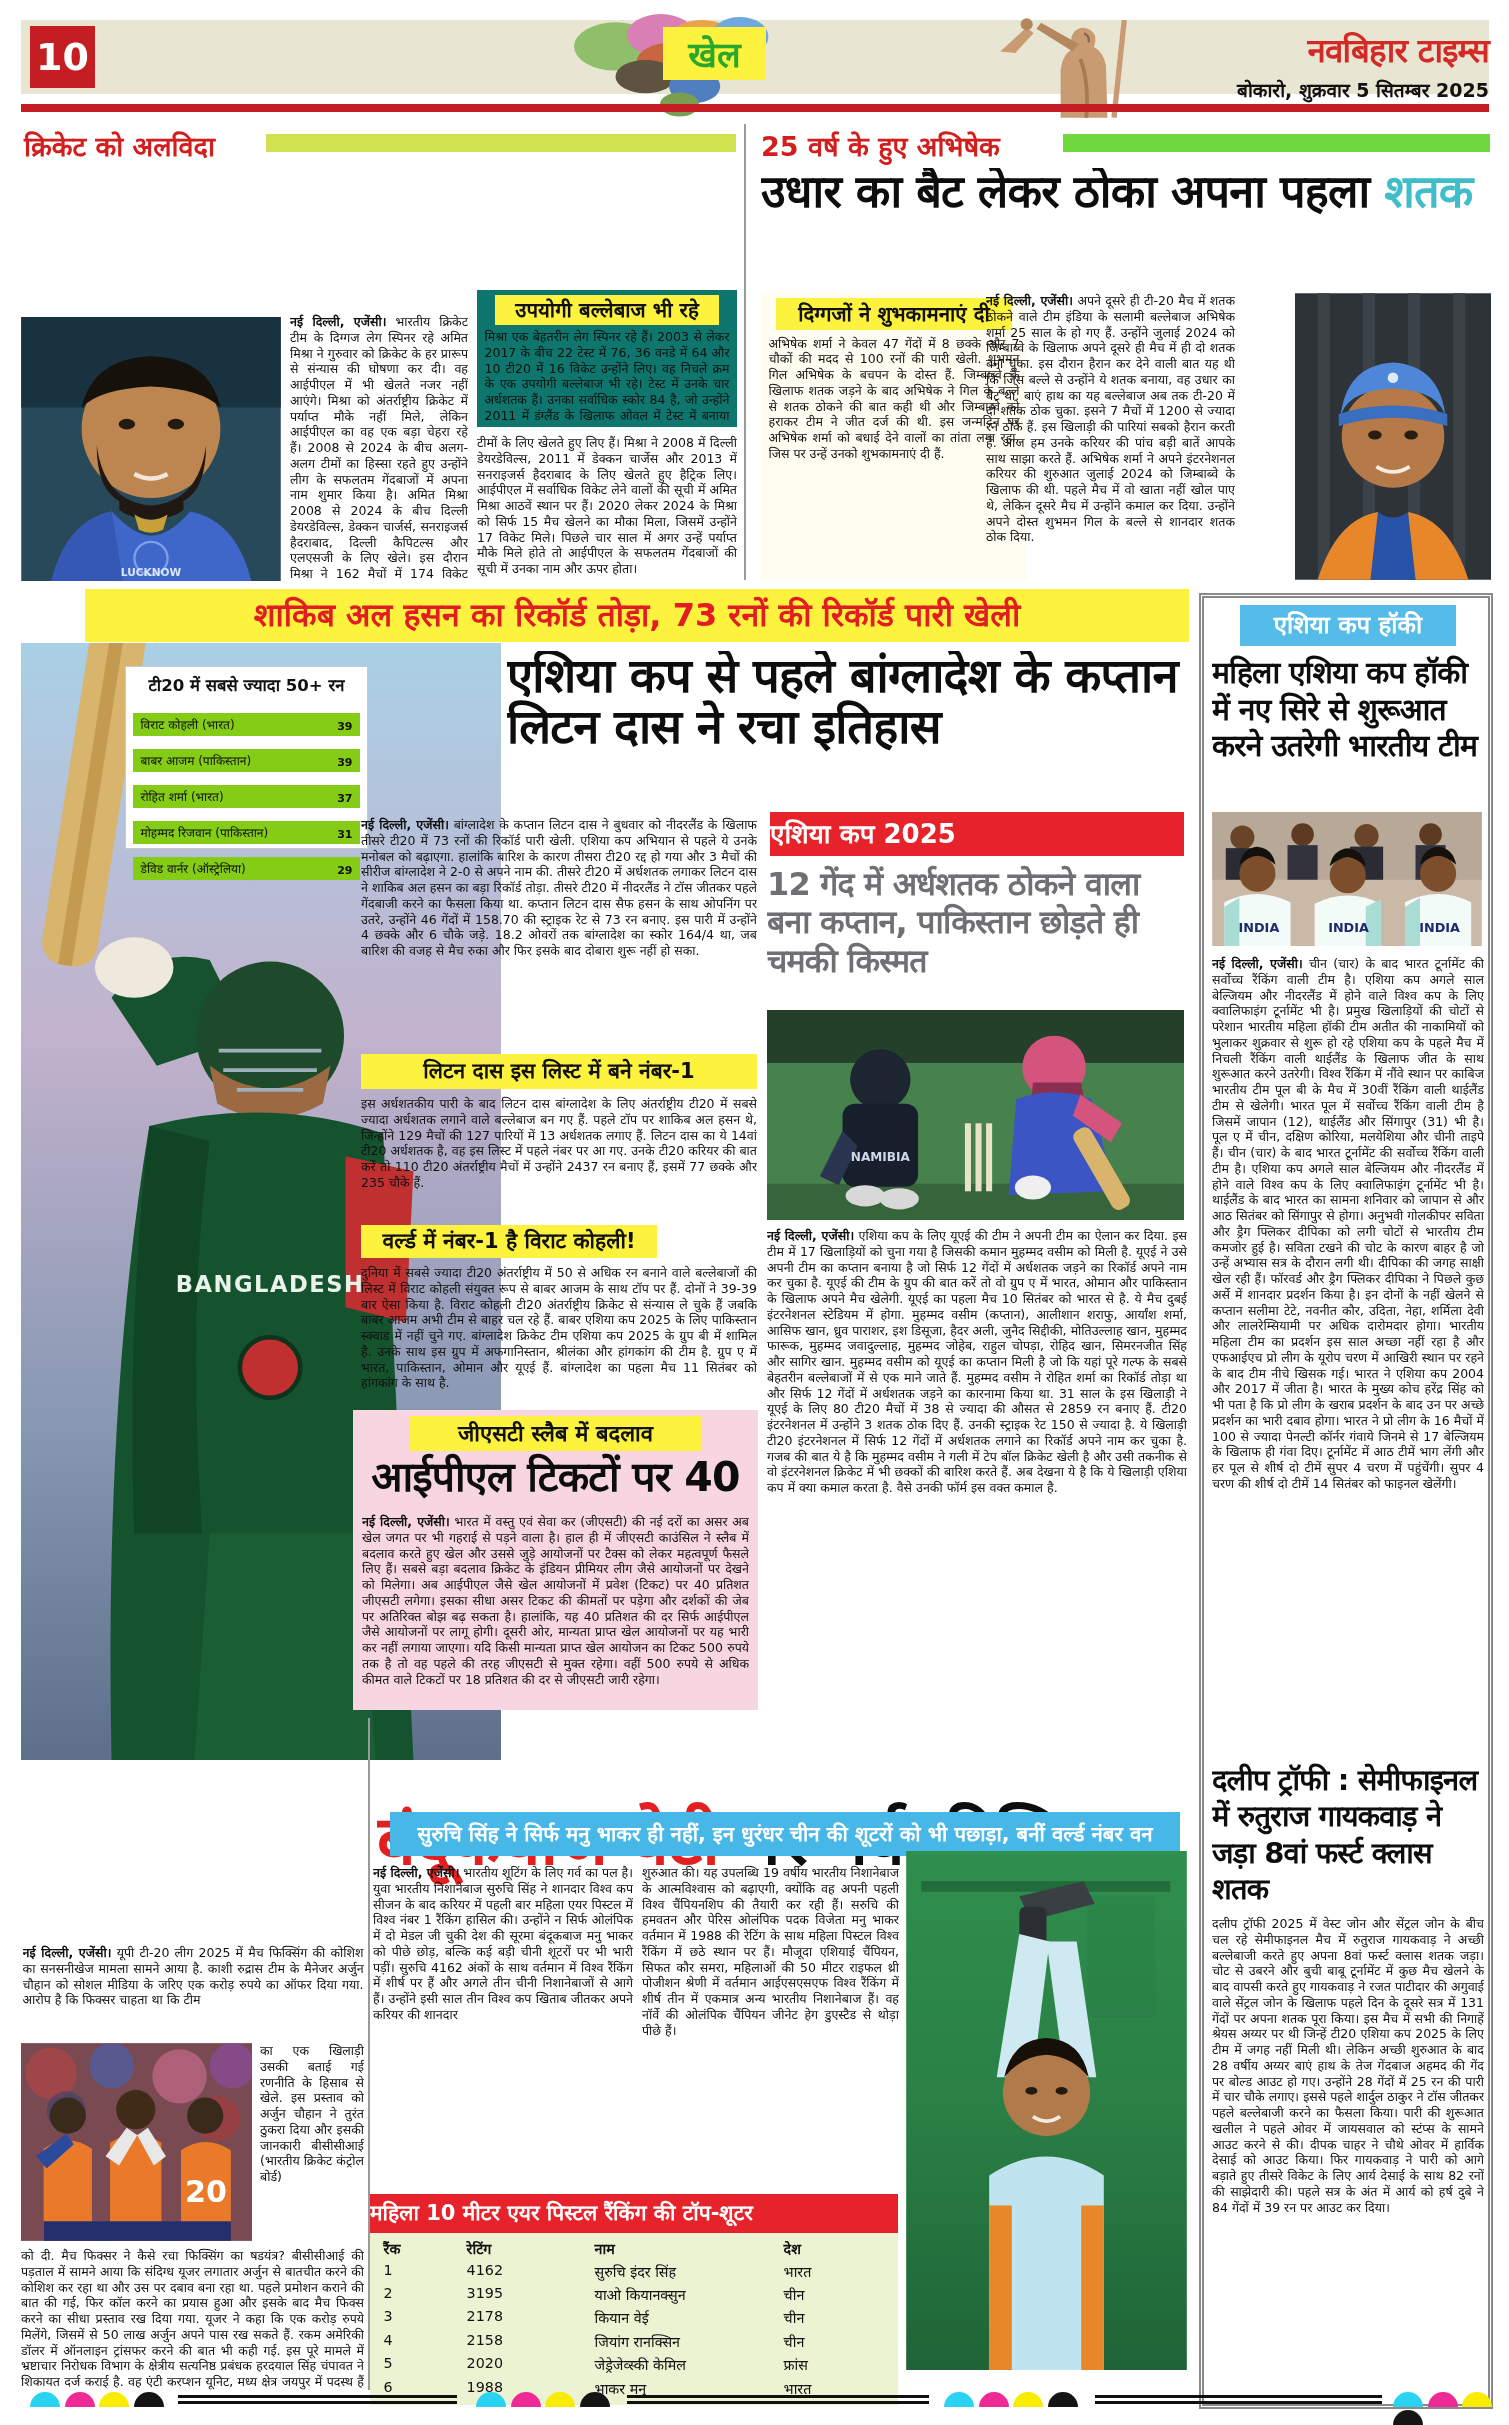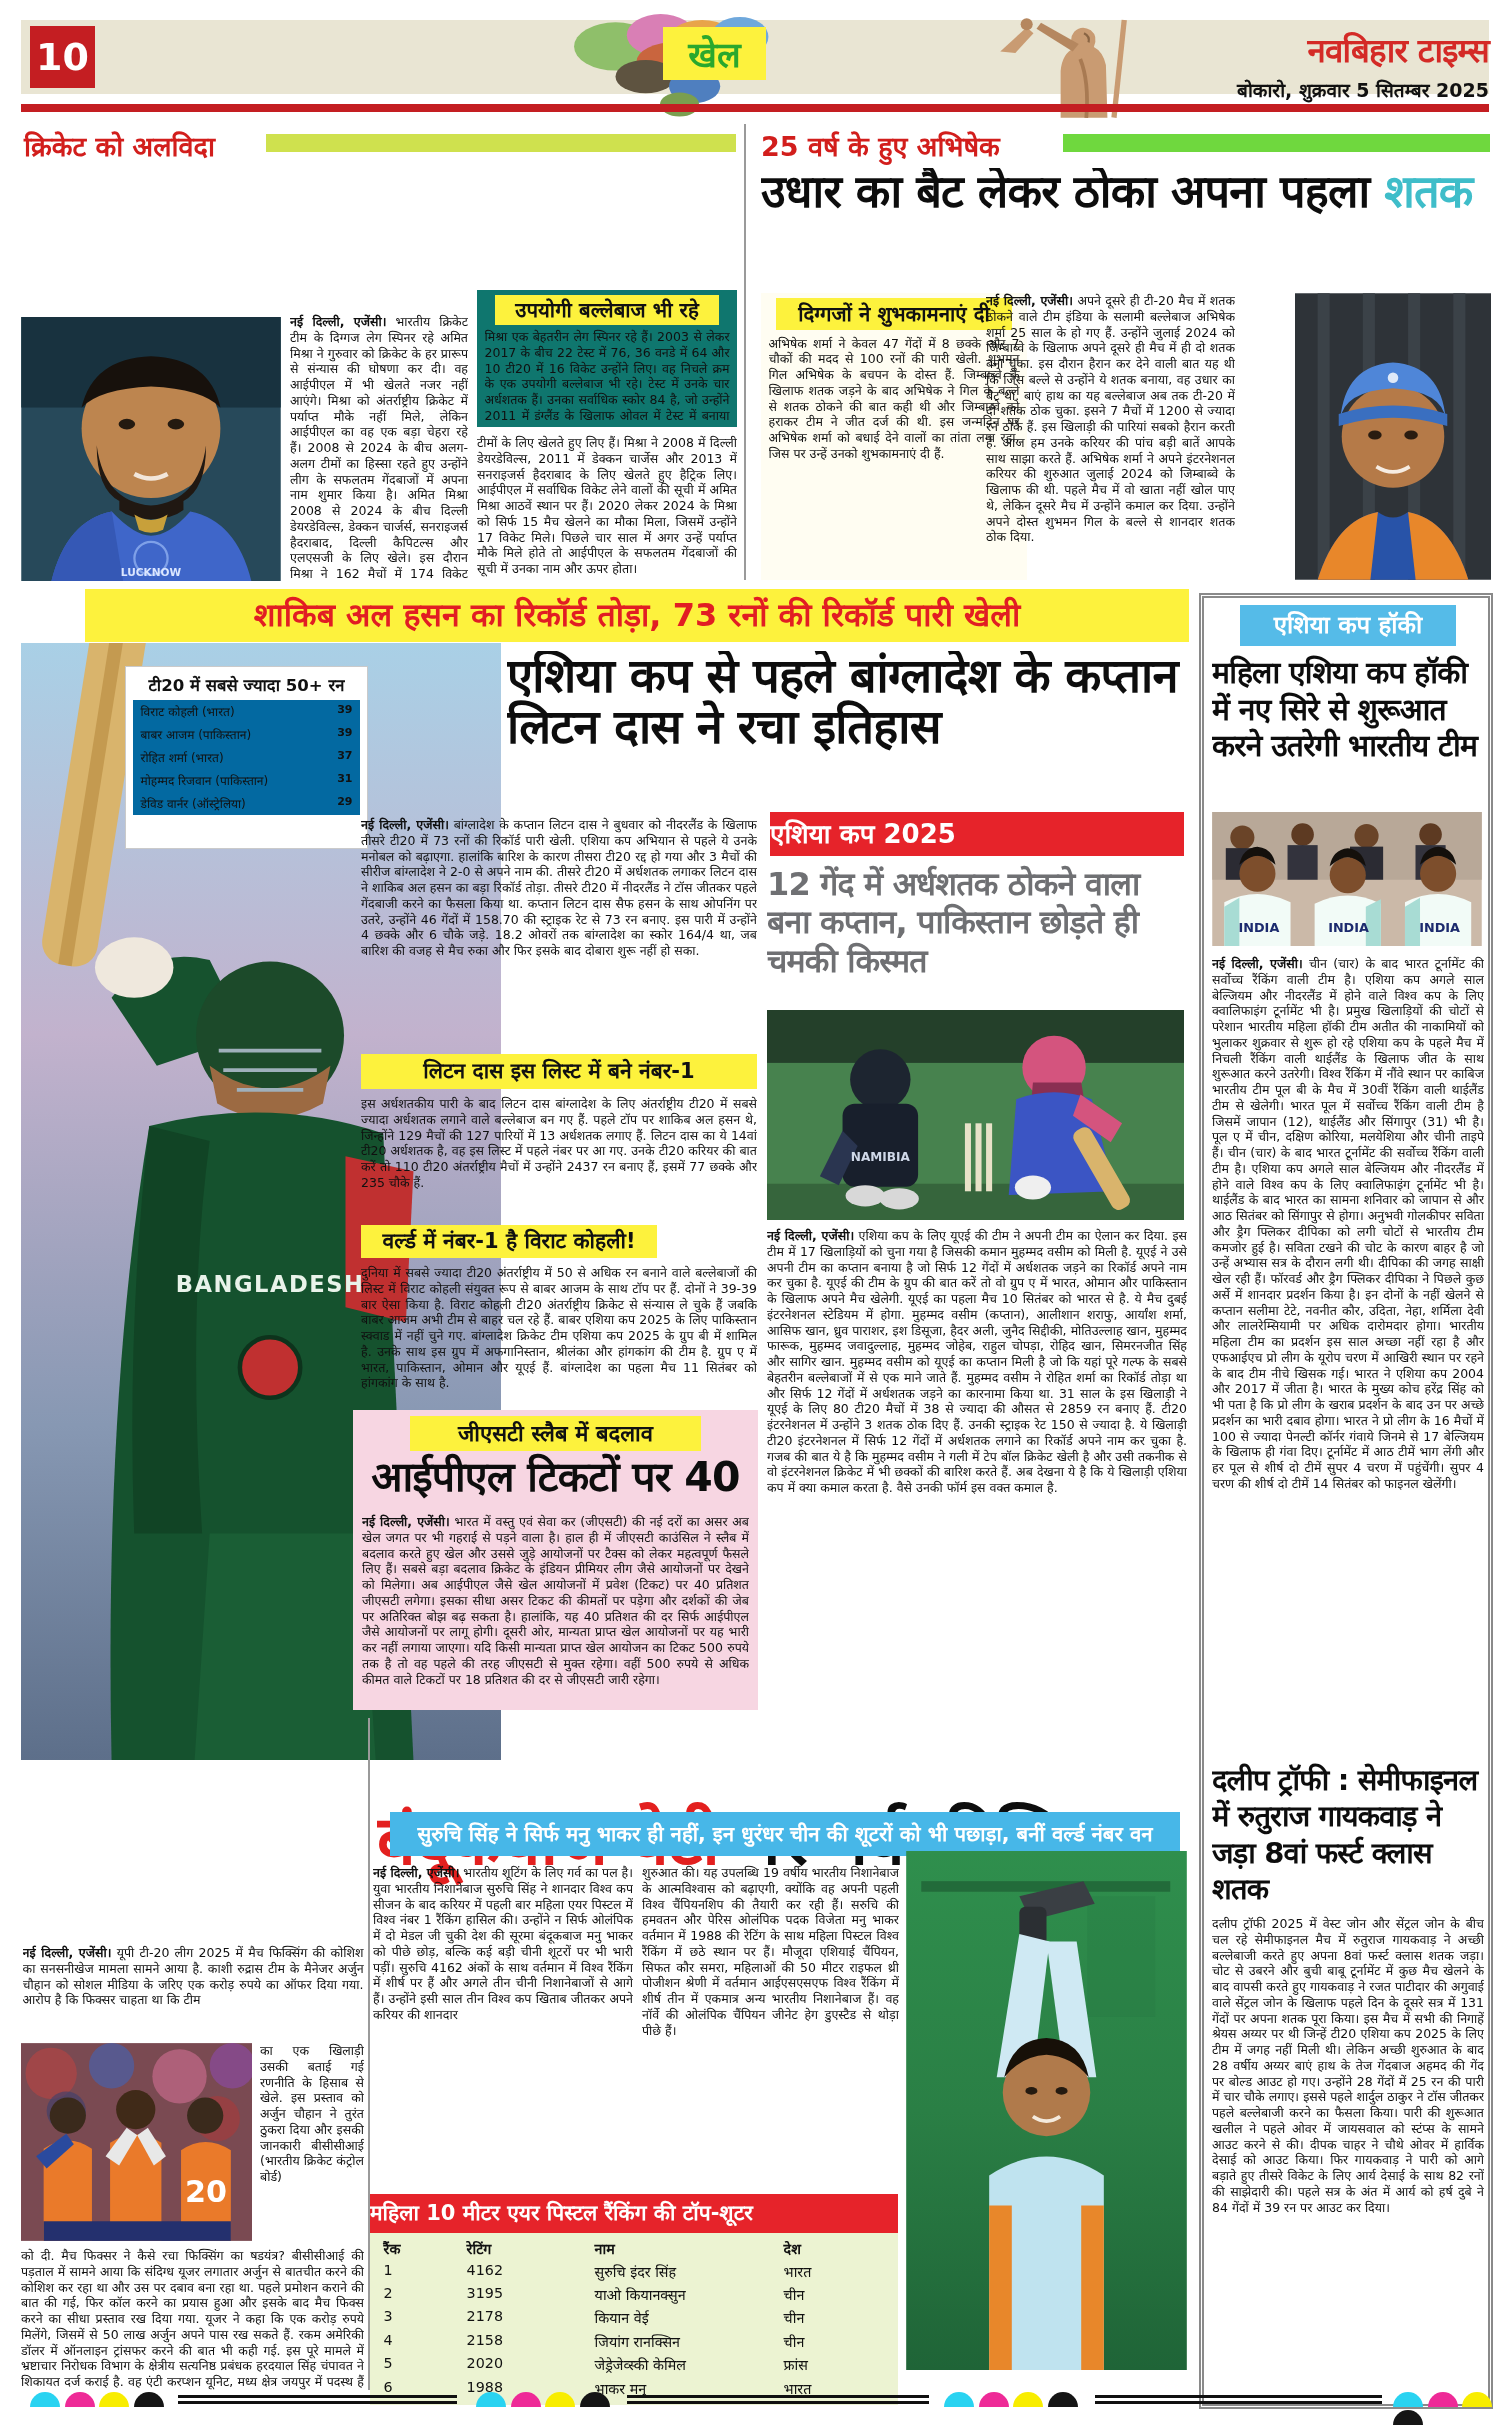--- a/index.html
+++ b/index.html
@@ -9,21 +9,21 @@
 .abs{position:absolute}
 .clip{overflow:hidden}
 .body-text{font-size:12.5px;line-height:1.26;color:#101010;text-align:justify;overflow:hidden}
 .dateline{font-weight:bold}
 .kicker{font-weight:bold;color:#d21e1c;font-size:27px}
 .bighead{font-weight:bold;color:#0d0d0d;letter-spacing:-0.8px}
 .accent{color:#3fbdc9}
 .yellow-band{background:#fdf23d;font-weight:bold;text-align:center;color:#111}
 .red-band{background:#e6232a;color:#fff;font-weight:bold;text-align:left}
 .blue-band{background:#47b7e8;color:#fff;font-weight:bold;text-align:center}
-.table-row{display:flex;justify-content:space-between;align-items:flex-start;background:#0369a1;padding:3px 7.5px;margin-top:0;font-size:12px}
+.table-row{display:flex;justify-content:space-between;align-items:flex-end;background:#84cc16;padding:3px 7.5px;margin-top:13px;font-size:12px}
 .table-row b{font-size:11px}
 .vrule{background:#9a9a9a}
 .dbl-line{height:9px;border-top:3px solid #101010;border-bottom:3px solid #101010}
 .reg-dot{width:30px;height:15px;border-radius:15px 15px 0 0;display:inline-block;margin-right:4.5px}
 .frame{border:5.3px double #8a8a8a;background:#fff}
 .grey-head{color:#6f7073;font-weight:bold;letter-spacing:-0.8px}
 </style>
 </head>
 <body>
 

